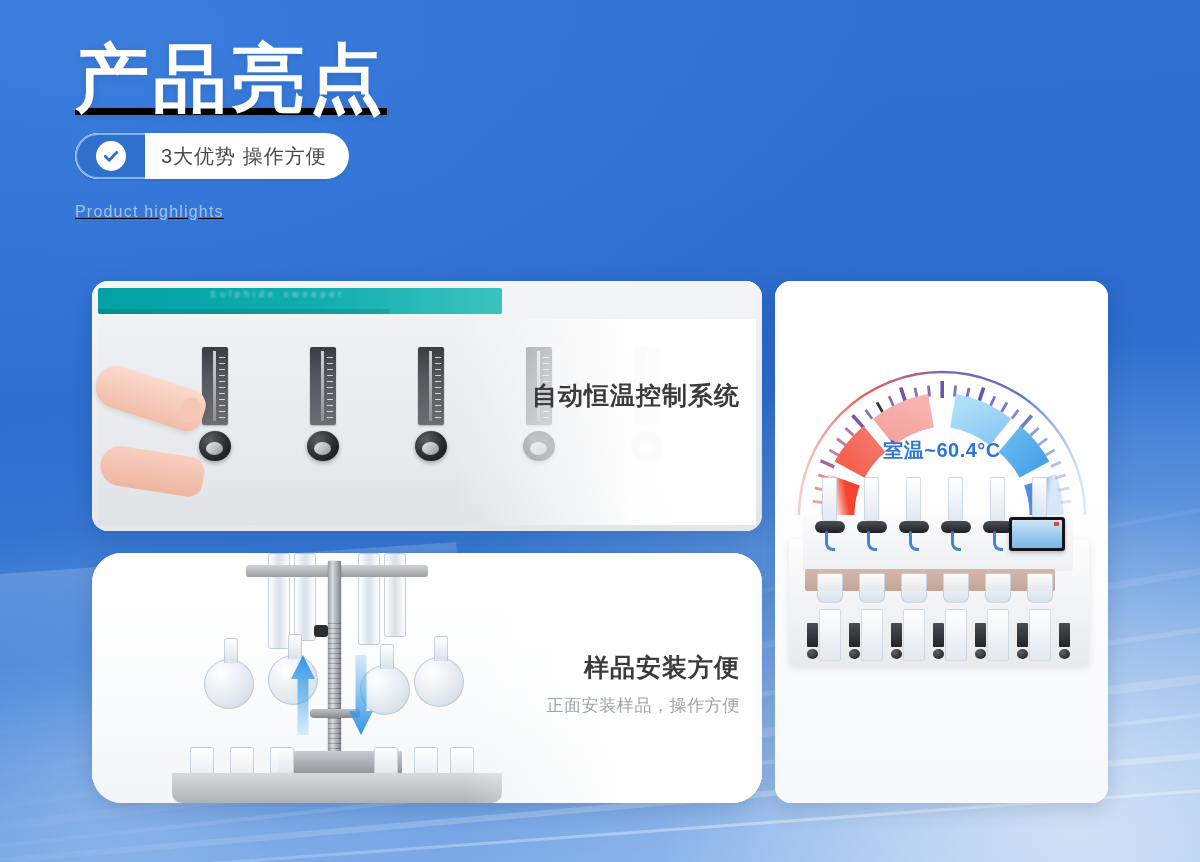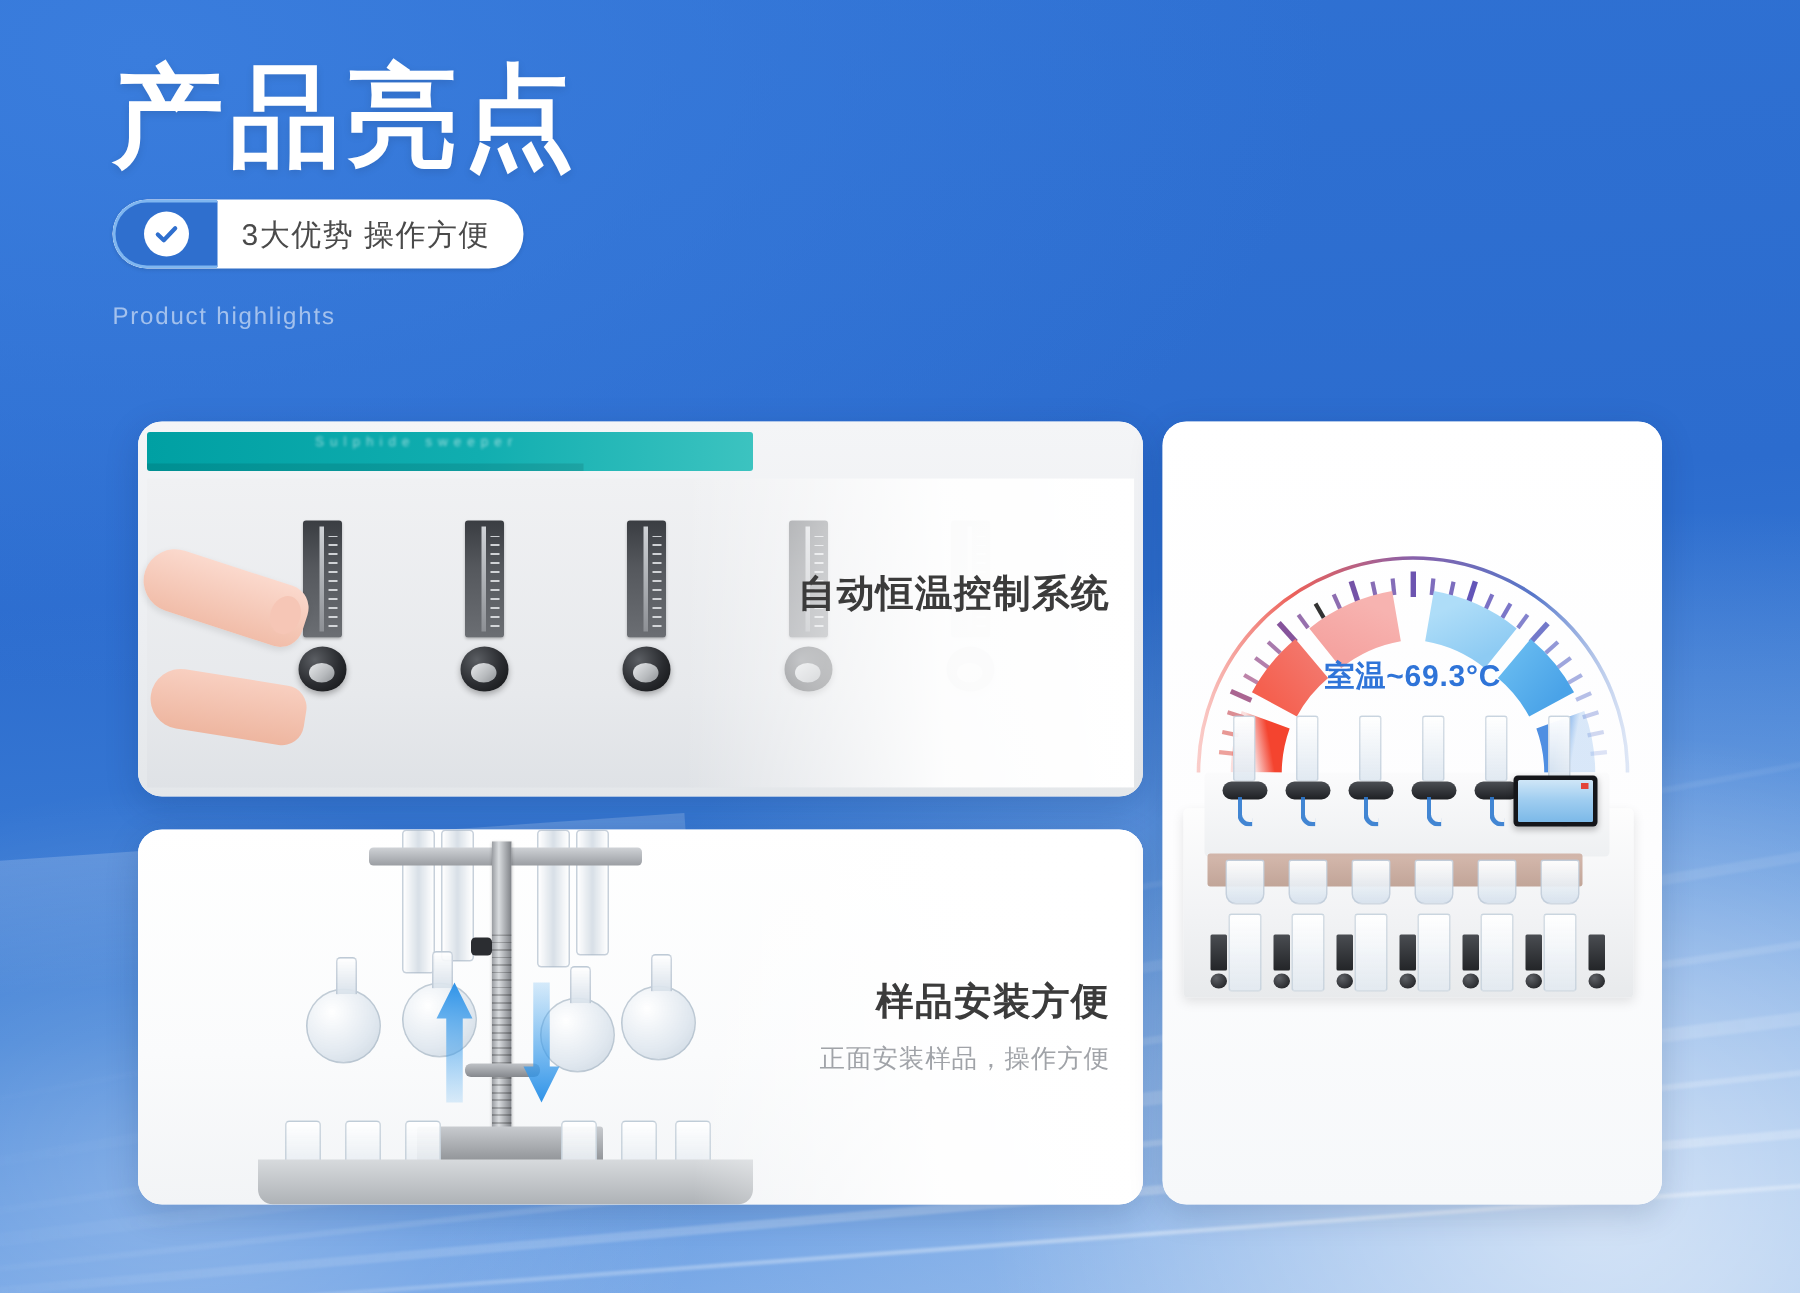--- a/index.html
+++ b/index.html
@@ -39,21 +39,21 @@
     position:absolute; left:-200px; bottom:-160px; width:700px; height:520px;
     background:radial-gradient(ellipse at 45% 55%, rgba(255,255,255,.28) 0%, rgba(255,255,255,0) 65%);
   }
   .band-l {
     position:absolute; left:-60px; top:560px; width:520px; height:90px;
     background:linear-gradient(180deg, rgba(255,255,255,.18), rgba(255,255,255,0));
     transform:rotate(-4deg);
   }
 
   
-  .header { position:absolute; left:75px; top:42px; z-index:5; }
+  .header { position:absolute; left:75px; top:42px; z-index:5;text-decoration:underline; }
   .title {
     font-family:"Liberation Serif","DejaVu Serif",serif;
     font-weight:bold; font-size:74px; color:#ffffff;
     letter-spacing:4px; line-height:1.02;
     text-shadow:0 2px 6px rgba(0,0,0,.10);
   }
   .badge {
     margin-top:16px; display:inline-flex; align-items:stretch;
     height:46px; border-radius:23px; overflow:hidden;
     background:#ffffff;
@@ -82,21 +82,21 @@
     color:rgba(255,255,255,.55); font-weight:500;
   }
 
   
   .cards { position:absolute; left:92px; top:281px; z-index:4; }
   .card {
     position:absolute; background:#ffffff; border-radius:16px;
     box-shadow:0 6px 22px rgba(10,40,90,.18); overflow:hidden;
   }
   .card-1 { left:0;   top:0;   width:670px; height:250px; }
-  .card-2 { left:0;   top:272px; width:670px; height:250px; }
+  .card-2 { left:0;   top:272px; width:670px; height:250px;border-radius:30px; }
   .card-3 { left:683px; top:0;  width:333px; height:522px; }
 
   
   .c1-photo {
     position:absolute; left:0; top:0; width:100%; height:100%;
     background:linear-gradient(180deg,#f4f5f7 0%,#eceef1 58%,#e4e7ea 100%);
   }
   .c1-topbar {
     position:absolute; left:6px; top:7px; width:404px; height:26px;
     background:linear-gradient(90deg,#00a0a3 0%,#11aeb0 55%,#3cc3c0 100%);
@@ -599,21 +599,21 @@
 
           <g fill="none" stroke-width="34">
             <path d="M 60.5 196 A 104.5 104.5 0 0 1 66.8 160.8" stroke="url(#sg1)"></path>
             <path d="M 72.6 150.6 A 104.5 104.5 0 0 1 97.5 120.0" stroke="url(#sg2)"></path>
             <path d="M 106.5 113.2 A 104.5 104.5 0 0 1 154.0 91.8" stroke="url(#sg3)"></path>
             <path d="M 176.0 91.8 A 104.5 104.5 0 0 1 223.5 113.2" stroke="url(#sg4)"></path>
             <path d="M 232.5 120.0 A 104.5 104.5 0 0 1 257.4 150.6" stroke="url(#sg5)"></path>
             <path d="M 263.2 160.8 A 104.5 104.5 0 0 1 269.5 196" stroke="url(#sg6)"></path>
           </g>
         </svg>
-        <div class="gauge-label">室温~69.3°C</div>
+        <div class="gauge-label">室温~60.4°C</div>
       </div>
 
       <div class="instrument">
         <div class="inst-body"></div>
         <div class="inst-back"></div>
         <div class="inst-tray"></div>
 
         <div class="inst-col" style="left:34px;">
           <div class="bottle"></div>
           <div class="valve"></div>

